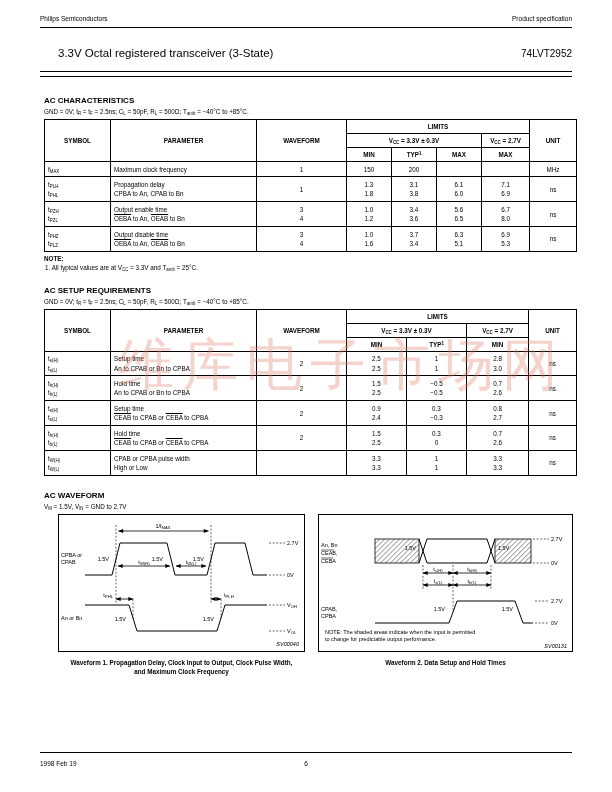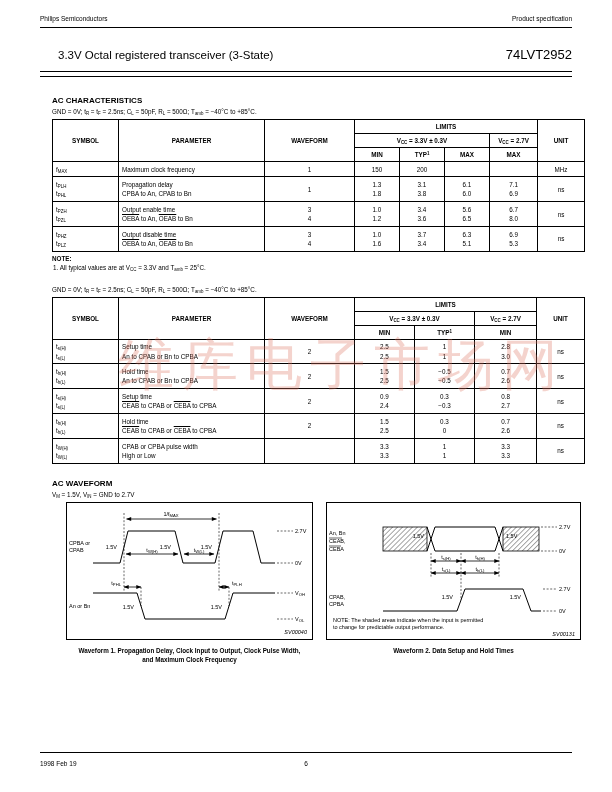--- a/index.html
+++ b/index.html
@@ -6,25 +6,25 @@
   html,body { background:#fff; }
   .page { position:relative; width:612px; height:792px; background:#fff;
           font-family:"Liberation Sans","DejaVu Sans",sans-serif; color:#000; overflow:hidden; }
 
   .running-head { position:absolute; top:15px; left:40px; right:40px;
                   display:flex; justify-content:space-between; font-size:6.5px; }
   .rule-top   { position:absolute; top:27px; left:40px; right:40px; border-top:0.8px solid #000; }
   .title-row  { position:absolute; top:47px; left:40px; right:40px;
                 display:flex; justify-content:space-between; align-items:baseline; }
   .doc-title  { font-size:11.5px; padding-left:18px; }
-  .part-number{ font-size:13px; }
+  .part-number{ font-size:10px; }
   .rule-thick { position:absolute; top:71px;  left:40px; right:40px; border-top:1.8px solid #000; }
   .rule-thin  { position:absolute; top:75.5px;left:40px; right:40px; border-top:0.8px solid #000; }
 
-  .content { position:absolute; top:96px; left:52px; width:532px; }
+  .content { position:absolute; top:96px; left:44px; width:532px; }
   .sec { margin-bottom:15px; }
   .sec-h { font-size:8px; font-weight:bold; margin-bottom:3px; }
   .cond  { font-size:6.3px; margin-bottom:4px; }
 
   table.spec { border-collapse:collapse; table-layout:fixed; width:532px; }
   .spec th, .spec td { border:0.8px solid #000; font-size:6.3px; }
   .spec th { font-weight:bold; text-align:center; vertical-align:middle; padding:3px 1px; }
   .spec td { padding:2.5px 3px; vertical-align:middle; line-height:1.5; }
   td.num { text-align:center; padding:2.5px 1px; }
   sub { font-size:70%; vertical-align:-0.3em; line-height:0; }
@@ -233,20 +233,21 @@
             <td class="num">ns</td>
           </tr>
         </tbody>
       </table>
 
       <div class="note-label">NOTE:</div>
       <div class="note-item"><span>1.  All typical values are at V</span><sub>CC</sub><span> = 3.3V and T</span><sub>amb</sub><span> = 25°C.</span></div>
     </div>
 
     <div class="sec">
+      <div class="sec-h">AC SETUP REQUIREMENTS</div>
       <div class="cond"><span>GND = 0V; t</span><sub>R</sub><span> = t</span><sub>F</sub><span> = 2.5ns; C</span><sub>L</sub><span> = 50pF, R</span><sub>L</sub><span> = 500Ω; T</span><sub>amb</sub><span> = −40°C to +85°C.</span></div>
 
       <table class="spec">
         <colgroup>
           <col style="width:66px">
             <col style="width:146px">
             <col style="width:90px">
           <col style="width:60px">
             <col style="width:60px">
             <col style="width:62px">

